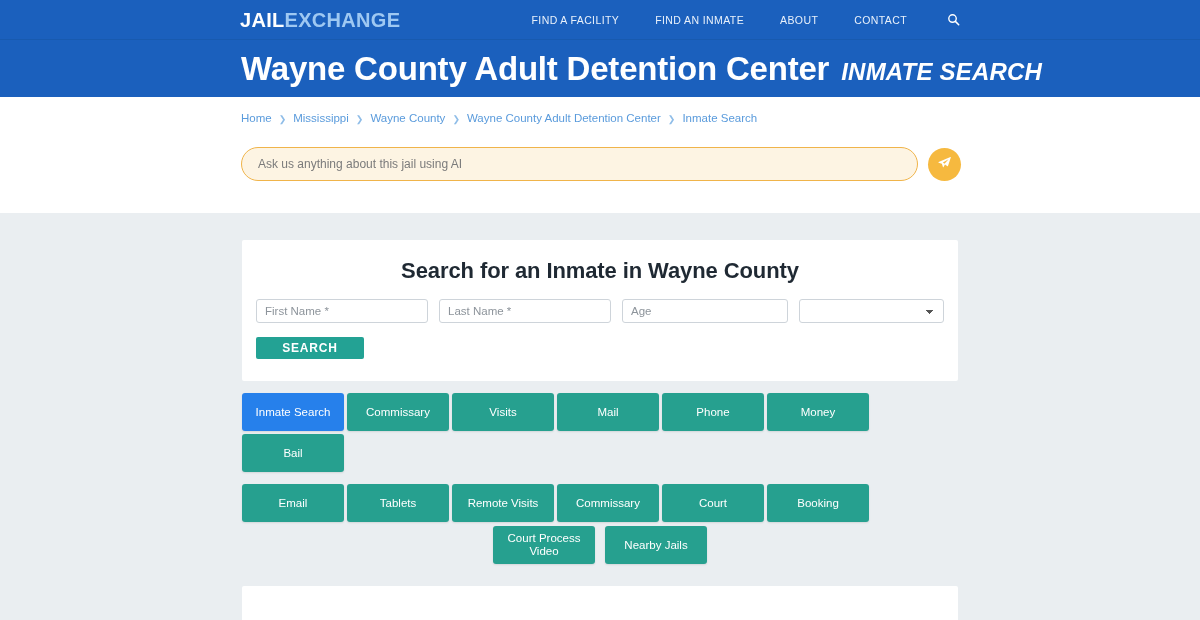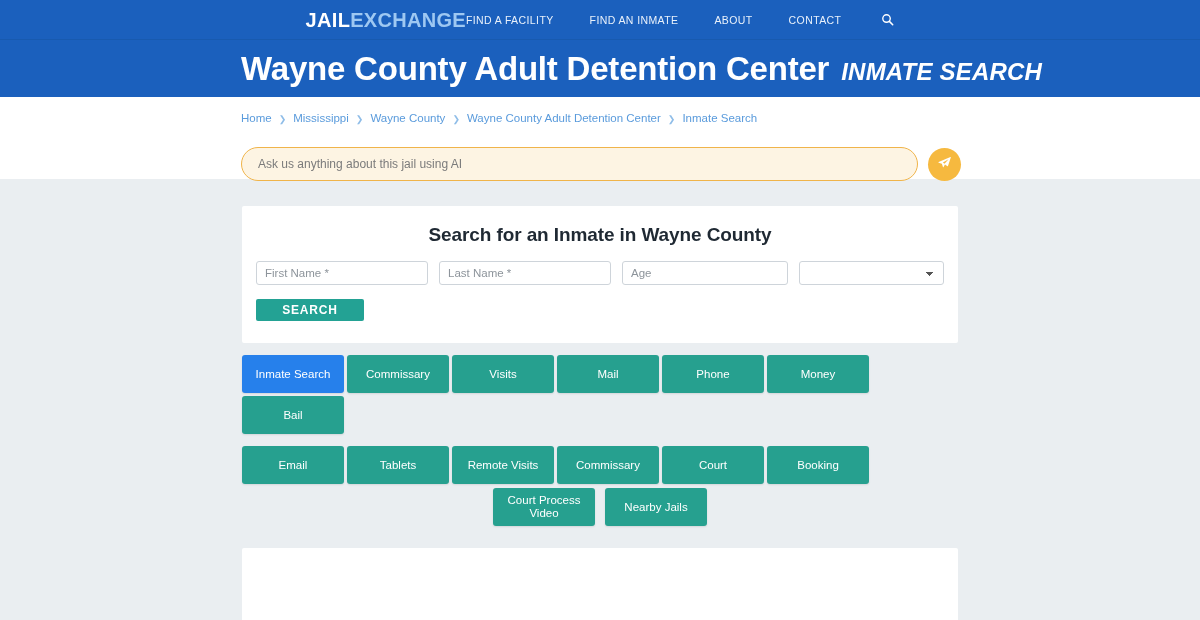--- a/index.html
+++ b/index.html
@@ -19,21 +19,21 @@
     background: #1b60bd;
     border-bottom: 1px solid #185aaf;
     display: flex;
     align-items: center;
   }
   .topbar-inner {
     width: 1200px;
     padding: 0 240px 0 240px;
     display: flex;
     align-items: center;
-    justify-content: center;
+    justify-content: space-between;
   }
   .logo {
     font-size: 20px;
     font-weight: bold;
     letter-spacing: 0.3px;
     line-height: 1;
     white-space: nowrap;
     cursor: pointer;
   }
   .logo .jail { color: #ffffff; }
@@ -87,21 +87,21 @@
     font-weight: bold;
     font-style: italic;
     letter-spacing: 0.2px;
     line-height: 1;
     white-space: nowrap;
   }
 
   
   .whitestrip {
     background: #ffffff;
-    height: 82px;
+    height: 116px;
     padding-left: 241px;
     padding-top: 14px;
   }
   .breadcrumb {
     display: flex;
     align-items: center;
     gap: 7px;
     font-size: 11.5px;
     line-height: 1;
     height: 16px;
@@ -161,21 +161,21 @@
   }
 
   
   .search-panel {
     background: #ffffff;
     border-radius: 2px;
     padding: 18px 14px 22px 14px;
   }
   .search-heading {
     text-align: center;
-    font-size: 19px;
+    font-size: 22px;
     font-weight: bold;
     color: #1f2933;
     margin: 0 0 15px 0;
     letter-spacing: -0.1px;
   }
   .search-fields {
     display: flex;
     gap: 11px;
   }
   .field {

